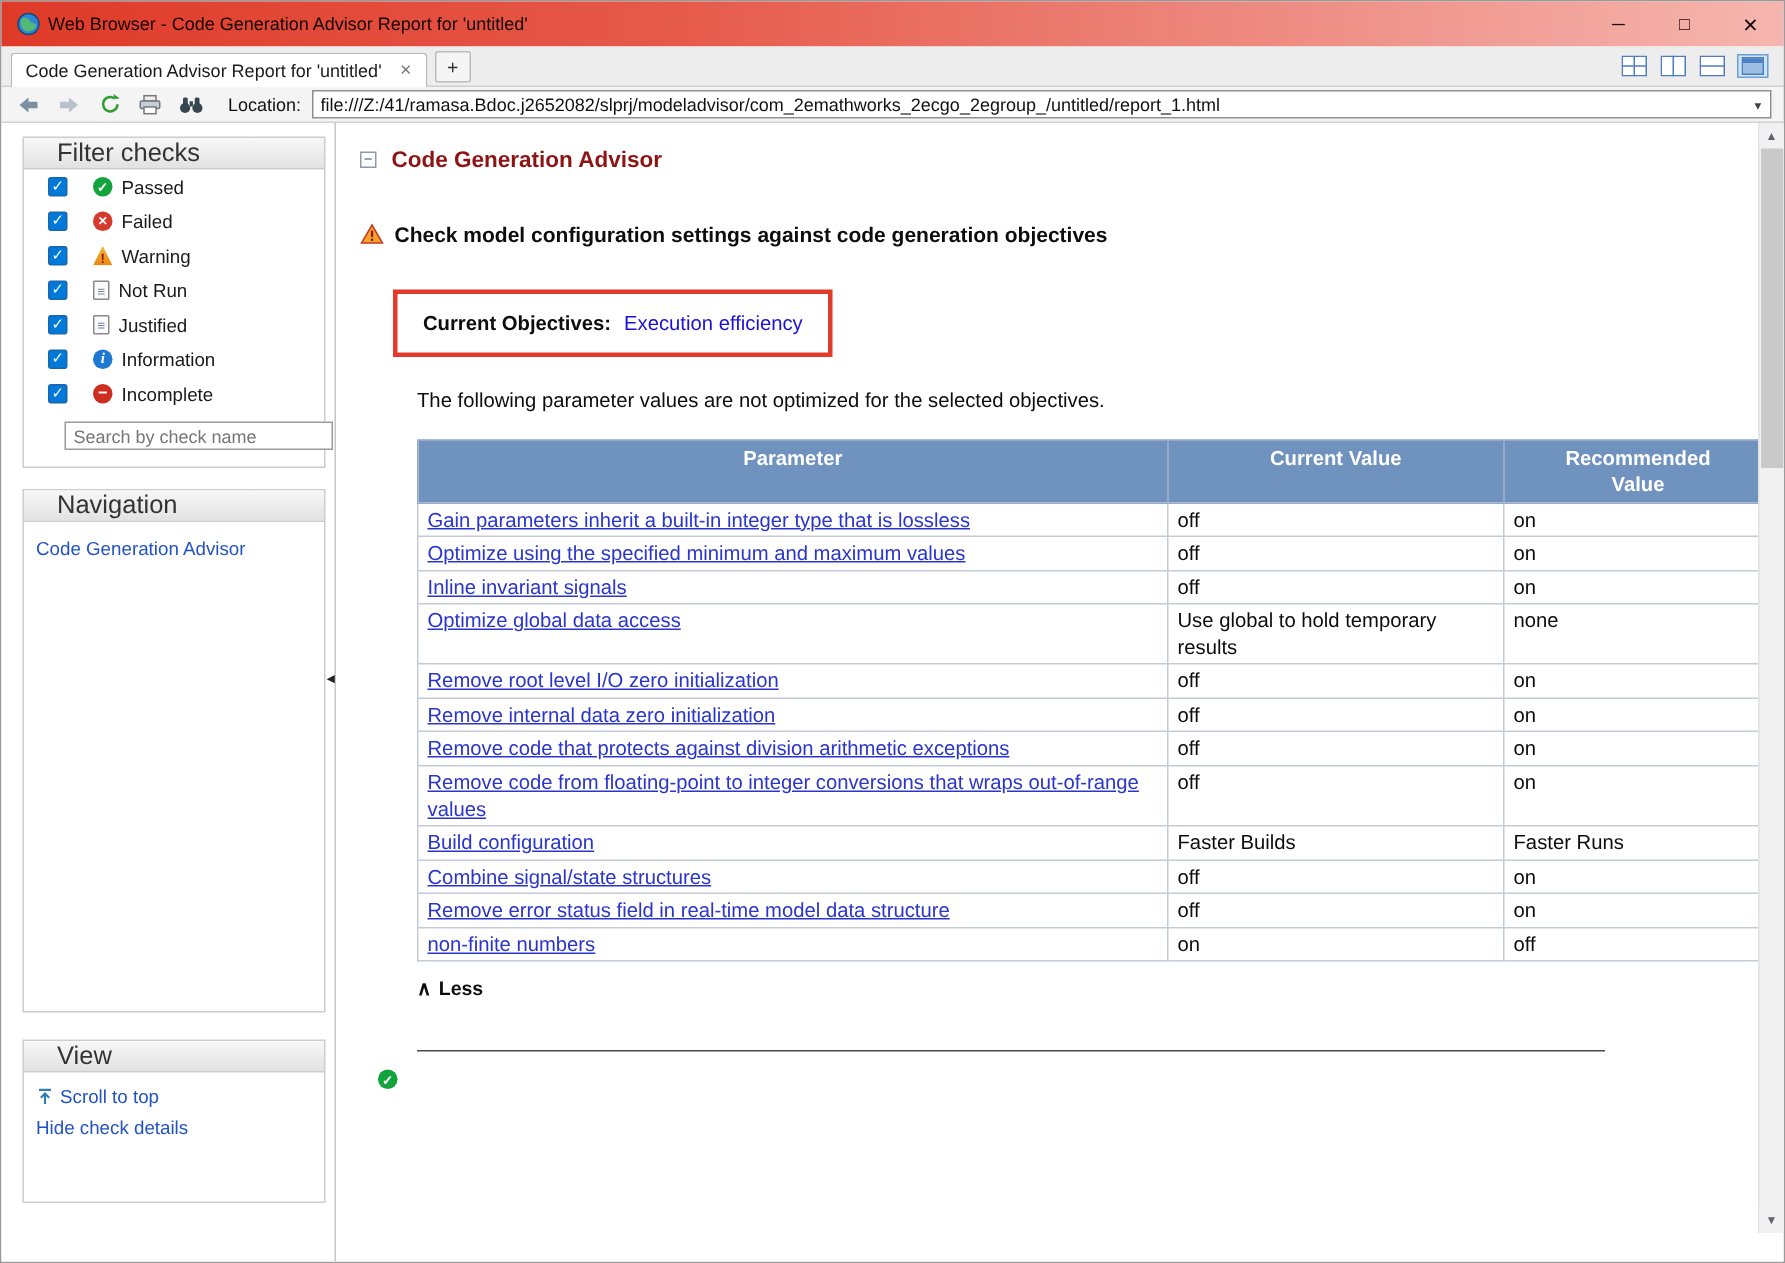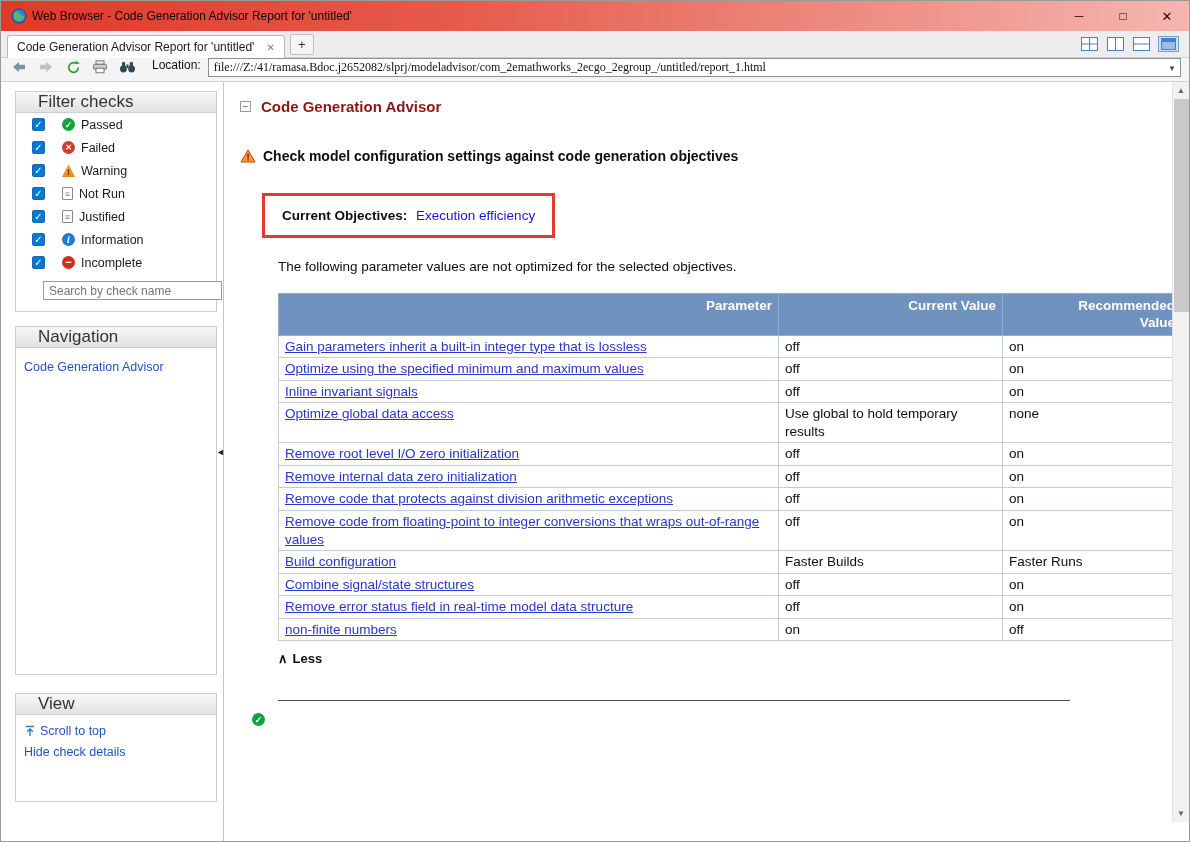--- a/index.html
+++ b/index.html
@@ -19,25 +19,25 @@
   .tabbar{height:27px;flex:none;background:#ededed;border-bottom:1px solid #cfcfcf;display:flex;align-items:flex-end;padding:0 10px 0 6px}
   .tab{height:23px;background:#fff;border:1px solid #b9b9b9;border-bottom:none;border-radius:3px 3px 0 0;display:flex;align-items:center;padding:0 9px;font-size:12px;color:#1a1a1a;margin-bottom:-1px}
   .tab-close{margin-left:12px;color:#7c7c7c;font-size:10px}
   .newtab{width:24px;height:21px;border:1px solid #bdbdbd;background:#f5f5f5;margin:0 0 2px 5px;display:flex;align-items:center;justify-content:center;font-size:13px;color:#333;border-radius:2px}
   .tab-spacer{flex:1}
   .layout-icons{display:flex;gap:7px;align-items:center;margin-bottom:5px}
   .layout-btn{display:flex;align-items:center;justify-content:center;padding:1px}
   .layout-btn.active{background:#cde3f9;border:1px solid #6fa0d2;padding:1px 2px}
 
   
-  .toolbar{height:24px;flex:none;background:#f4f4f4;border-bottom:1px solid #d2d2d2;display:flex;align-items:flex-start;padding:0 8px;gap:7px}
+  .toolbar{height:24px;flex:none;background:#f4f4f4;border-bottom:1px solid #d2d2d2;display:flex;align-items:center;padding:0 8px;gap:7px}
   .tool-icon{width:20px;height:18px;display:flex;align-items:center;justify-content:center}
   .loc-label{font-size:12px;color:#111;margin-left:8px;white-space:nowrap}
   .url-wrap{flex:1;height:19px;border:1px solid #8f8f8f;background:#fff;display:flex;align-items:center;margin-right:0}
-  .url-input{flex:1;border:none;outline:none;font-size:12px;font-family:Liberation Serif, serif;padding:12px 5px;color:#111;background:transparent}
+  .url-input{flex:1;border:none;outline:none;font-size:12px;font-family:Liberation Sans, sans-serif;padding:12px 5px;color:#111;background:transparent}
   .url-drop{width:16px;height:100%;display:flex;align-items:center;justify-content:center;font-size:9px;color:#444}
 
   
   .content{flex:1;display:flex;position:relative;background:#fff;overflow:hidden}
 
   
   .sidebar{width:223px;flex:none;border-right:1px solid #c6c6c6;padding:9px 6px 0 14px;display:flex;flex-direction:column;background:#fff}
   .panel{border:1px solid #cdcdcd;background:#fff}
   .panel-header{height:21px;background:linear-gradient(#f7f7f7,#e2e2e2);border-bottom:1px solid #cdcdcd;font-size:17px;color:#333;display:flex;align-items:center;padding:0 22px}
   .check-list{padding-top:0}
@@ -77,21 +77,21 @@
   .collapse-box{width:11px;height:11px;border:1px solid #8c9aaa;color:#44546a;font-size:10px;line-height:9px;display:flex;align-items:center;justify-content:center;background:#fff;flex:none}
   .section-title-text{font-size:15px;font-weight:bold;color:#8e1414}
   .check-heading{display:flex;align-items:center;gap:7px;margin-top:33px}
   .check-heading-text{font-size:14px;font-weight:bold;color:#0d0d0d}
   .objectives-box{margin:29px 0 0 22px;border:3px solid #e23b2b;padding:12px 17px;display:inline-block;font-size:13.5px;width:auto;align-self:flex-start}
   .obj-label{font-weight:bold;color:#0d0d0d}
   .obj-value{color:#1c12d6;margin-left:5px;cursor:pointer}
   .para{margin:19px 0 0 38px;font-size:13.5px;color:#0d0d0d;max-width:888px;line-height:1.45}
   .para.second{margin-top:14px}
   table.params{margin:16px 0 0 38px;border-collapse:collapse;width:885px;font-size:13.5px;table-layout:fixed}
-  .params th{background:#7092be;color:#fff;text-align:right;font-weight:bold;padding:3px 6px;vertical-align:top;border:1px solid #96abc9;line-height:1.3}
+  .params th{background:#7092be;color:#fff;text-align:center;font-weight:bold;padding:3px 6px;vertical-align:top;border:1px solid #96abc9;line-height:1.3}
   .params th .wrap-narrow{display:inline-block;max-width:112px}
   .params td{border:1px solid #c3cbd7;padding:2px 6px;vertical-align:top;line-height:1.3;color:#0d0d0d;word-wrap:break-word}
   .params a{color:#2a35cc;text-decoration:underline;cursor:pointer}
   .col-param{width:500px}
   .col-current{width:224px}
   .col-reco{width:179px}
   .less-row{margin:10px 0 0 38px;font-size:13px;font-weight:bold;color:#0d0d0d;display:flex;gap:5px;align-items:center;cursor:pointer;width:60px}
   .report-hr{margin:34px 0 0 38px;width:792px;border:none;border-top:1px solid #4a4a4a;height:0}
   .next-icon{margin:12px 0 0 12px;width:13px;height:13px;border-radius:50%;background:#12a33c;color:#fff;font-size:9px;display:flex;align-items:center;justify-content:center}
   .next-icon::after{content:"✓";font-weight:bold}

